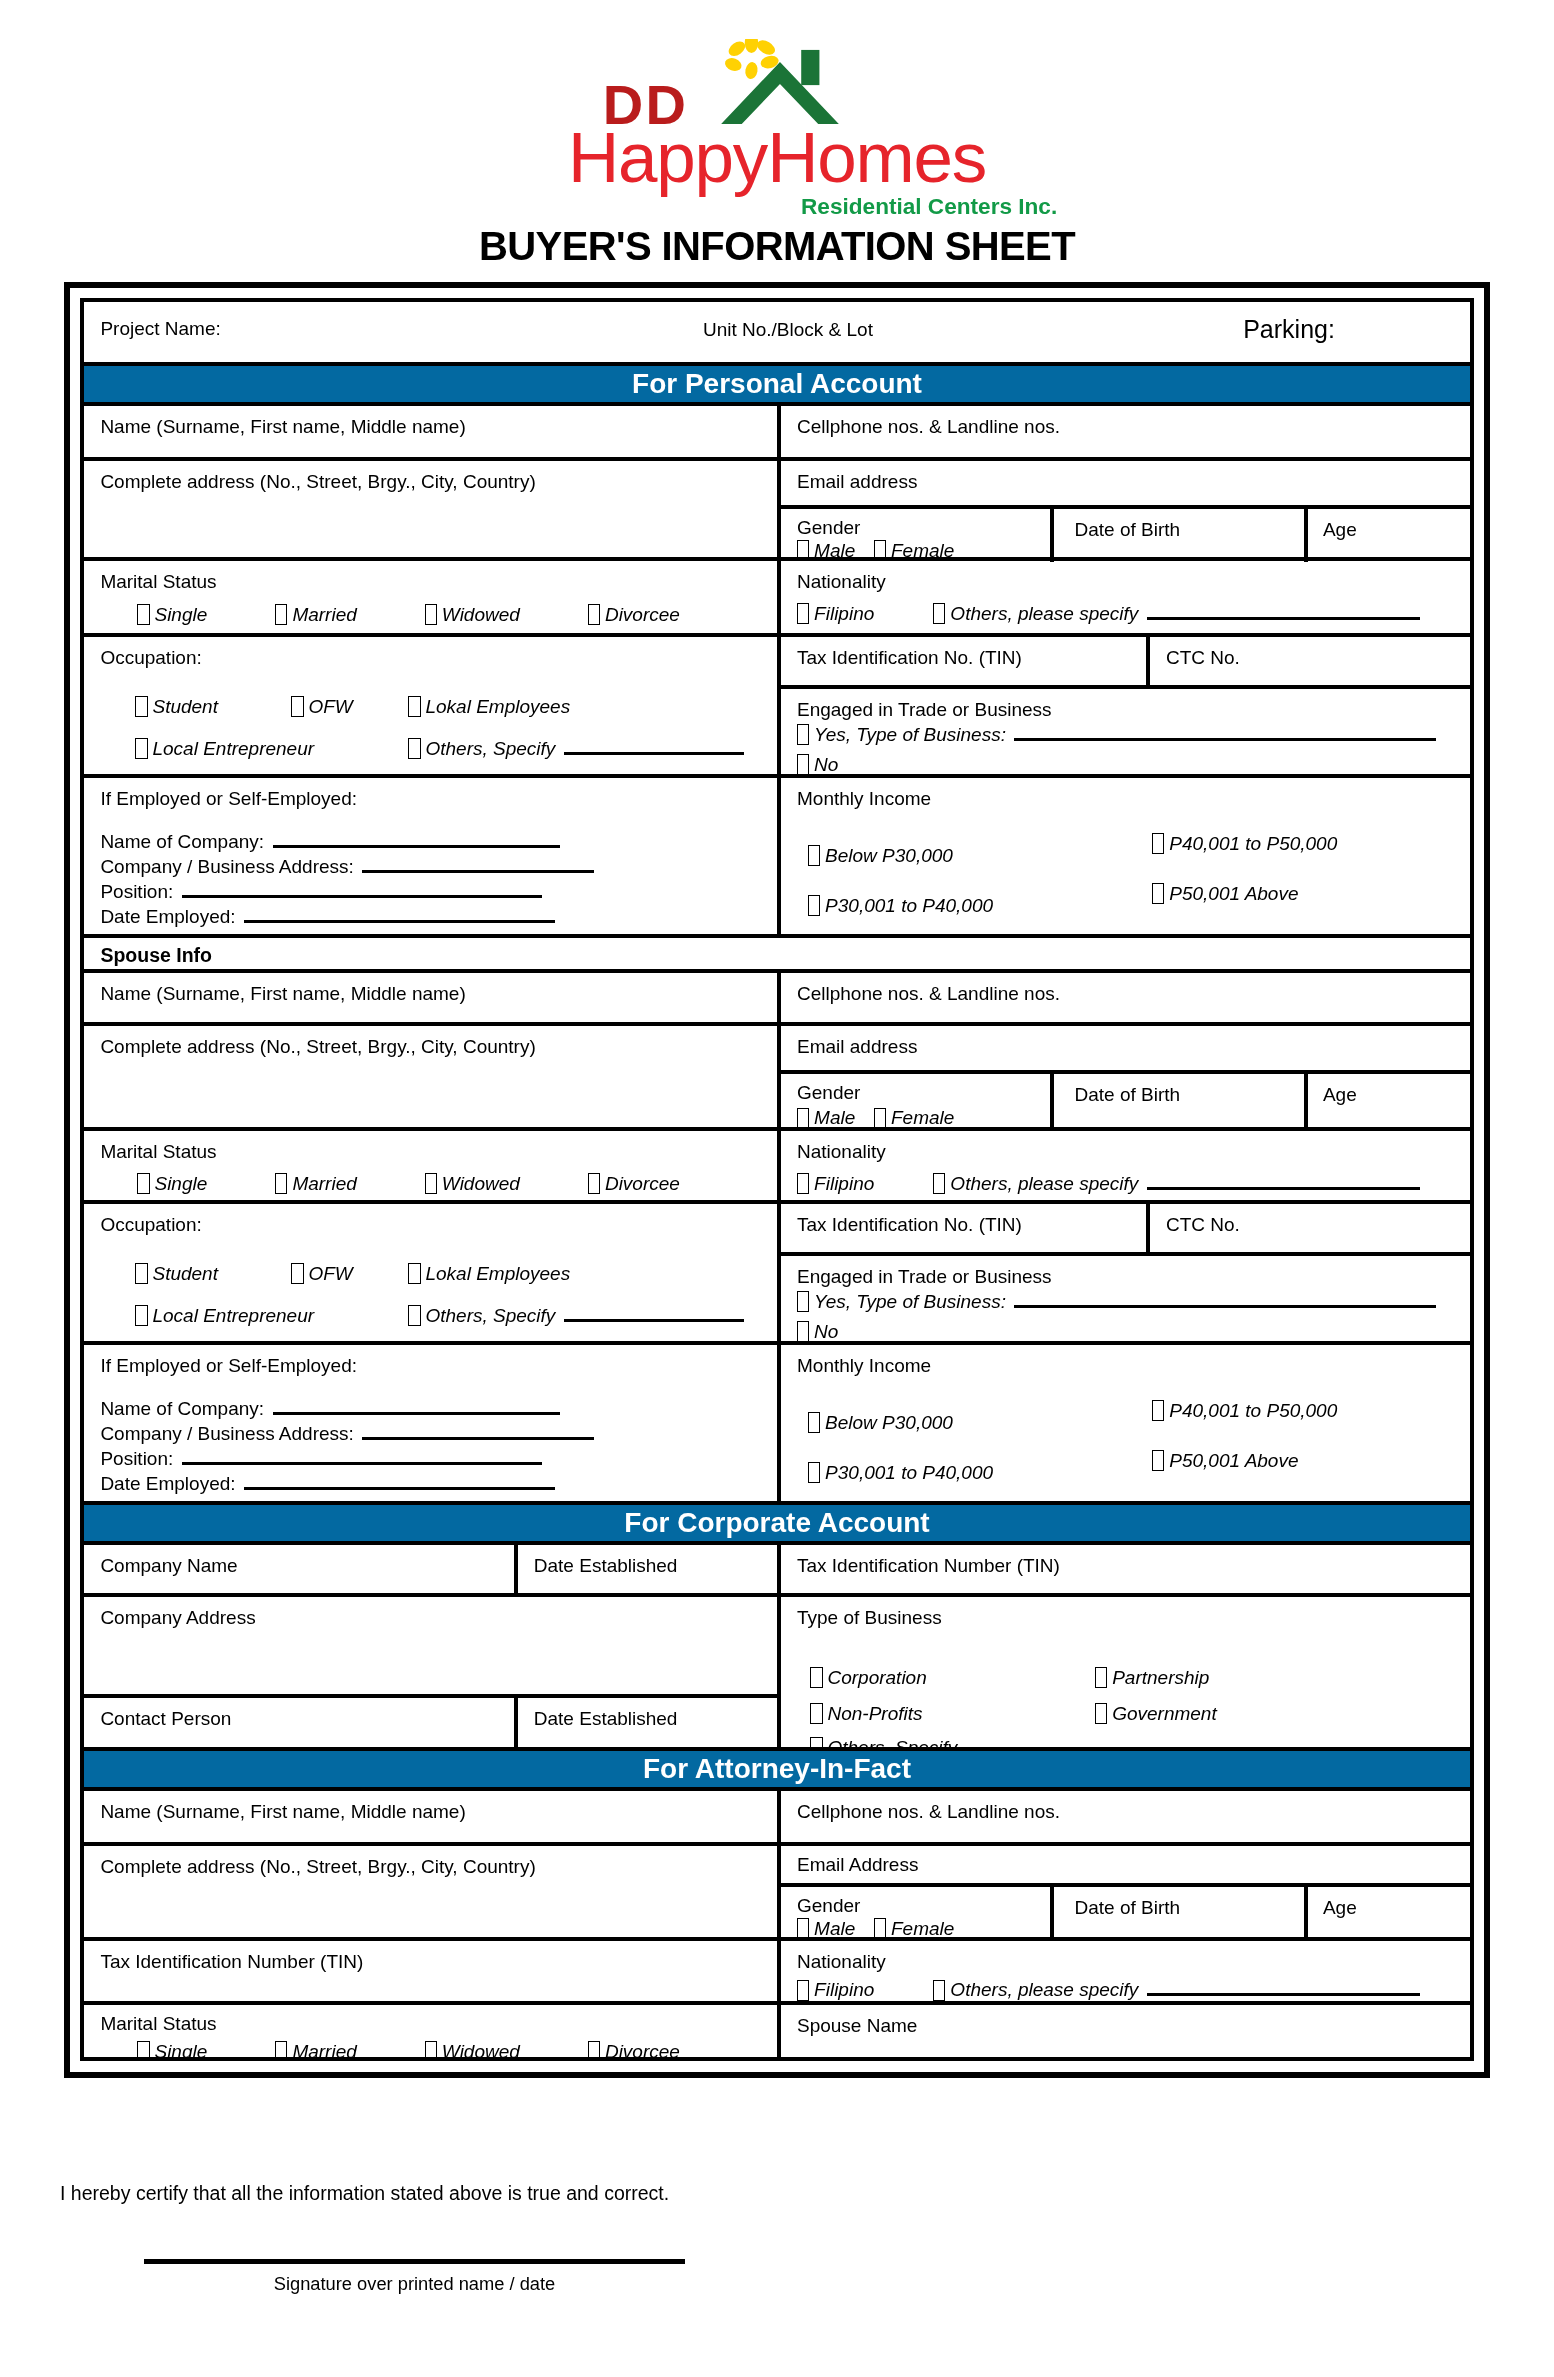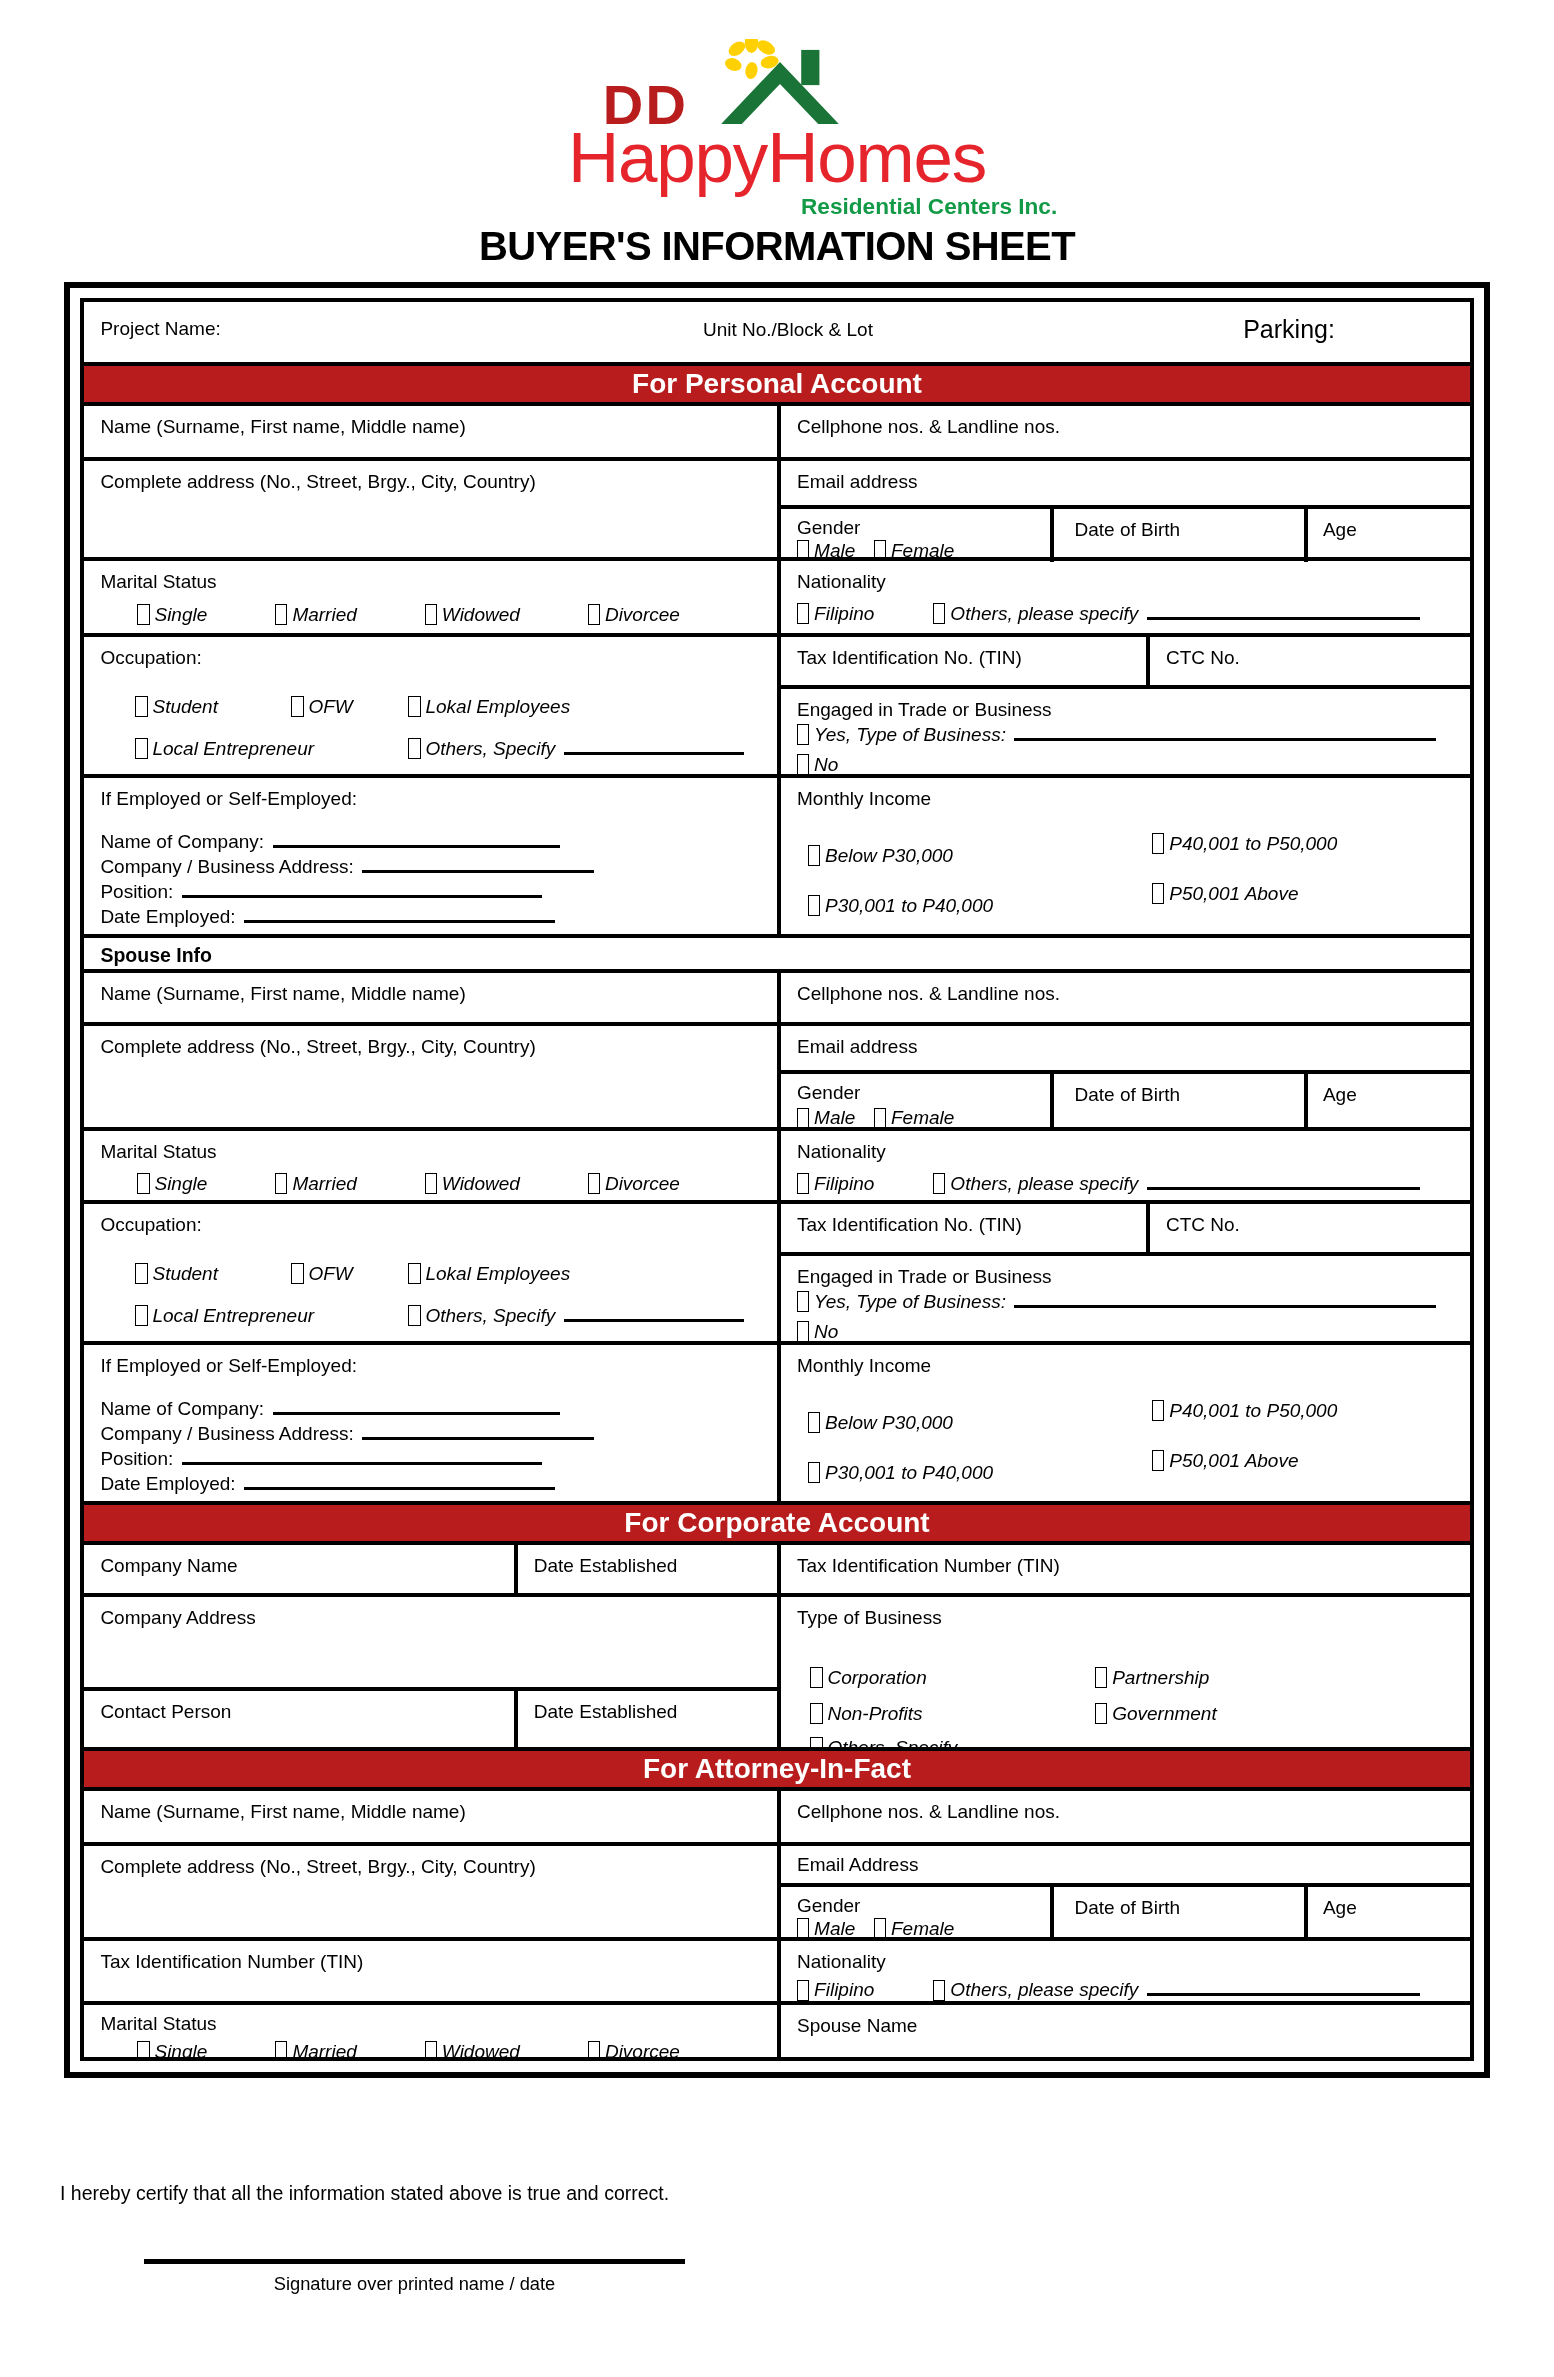--- a/index.html
+++ b/index.html
@@ -23,21 +23,21 @@
     border: 6.7px solid #000; padding: 10.4px;
     background:#fff;
   }
   .ftable { border: 4.9px solid #000; width: 100%; }
   .trow { position: relative; width:100%; }
   .trow + .trow { border-top: 4.9px solid #000; }
   .cols { display:grid; height:100%; }
   .cols > * + * { border-left: 4.9px solid #000; }
   .nodiv > * + * { border-left: none; }
   .bar {
-    background:#b91c1c; color:#fff; font-weight:bold; font-size:28px;
+    background:#0369a1; color:#fff; font-weight:bold; font-size:28px;
     text-align:center; display:flex; align-items:center; justify-content:center;
     letter-spacing: 0px;
   }
   .cell { padding: 9.8px 12.2px 0 16px; font-size: 19px; overflow:hidden; height:100%; }
   .cell-tight { padding-top: 7.3px; }
   .lbl { font-size: 19px; }
   .subwrap { display:flex; flex-direction:column; height:100%; }
   .sub-top { border-bottom: 4.9px solid #000; }
   .sub-bot { flex:1; }
   .cb {
@@ -385,21 +385,21 @@
       </div>
     </div>
   </div>
 
   <div class="trow" style="height:154px;">
     <div class="cols" style="grid-template-columns:50% 50%;">
       <div class="subwrap">
         <div class="cell" style="flex:1; border-bottom:4.9px solid #000;">
           <span class="lbl">Company Address</span>
         </div>
-        <div class="cols" style="height:56px; grid-template-columns:62% 38%;border-radius:7px;">
+        <div class="cols" style="height:49px; grid-template-columns:62% 38%;border-radius:7px;">
           <div class="cell">
             <span class="lbl">Contact Person</span>
           </div>
           <div class="cell">
             <span class="lbl">Date Established</span>
           </div>
         </div>
       </div>
       <div class="cell">
         <div class="lbl">Type of Business</div>

